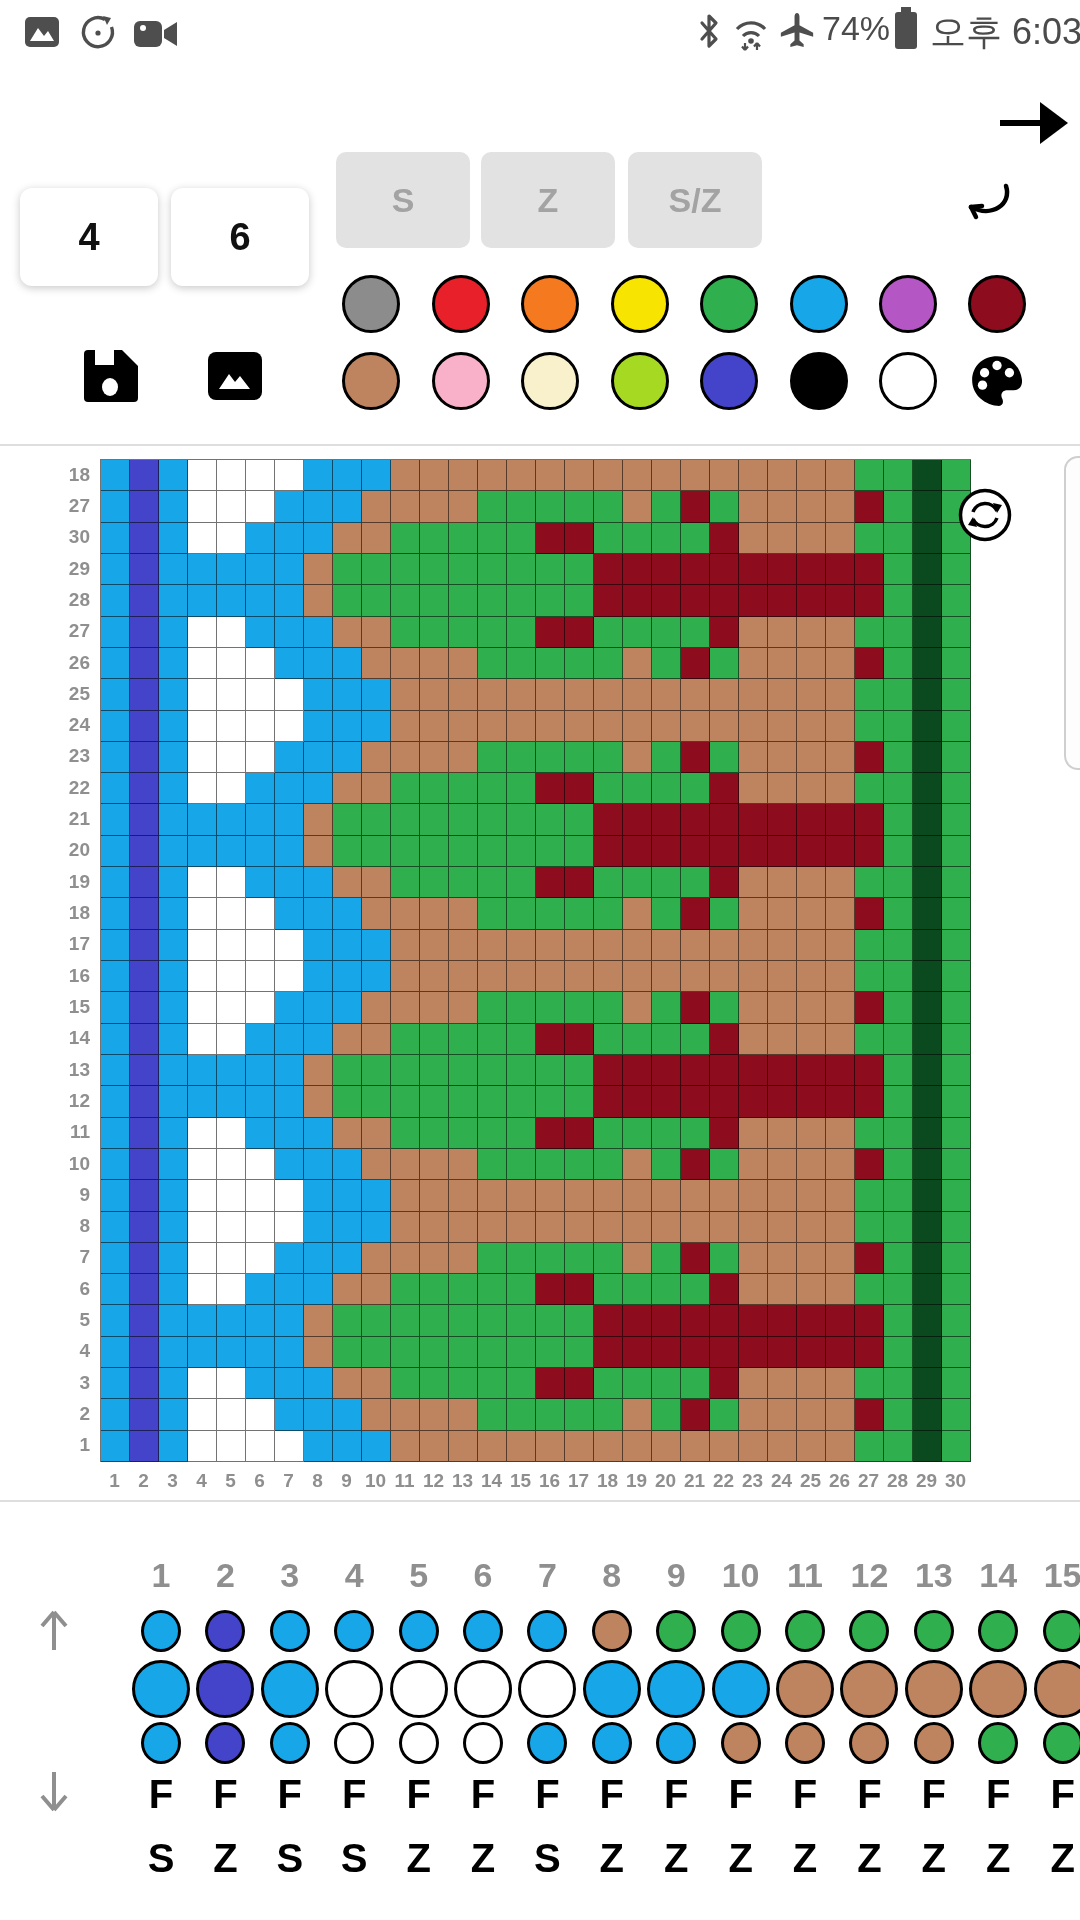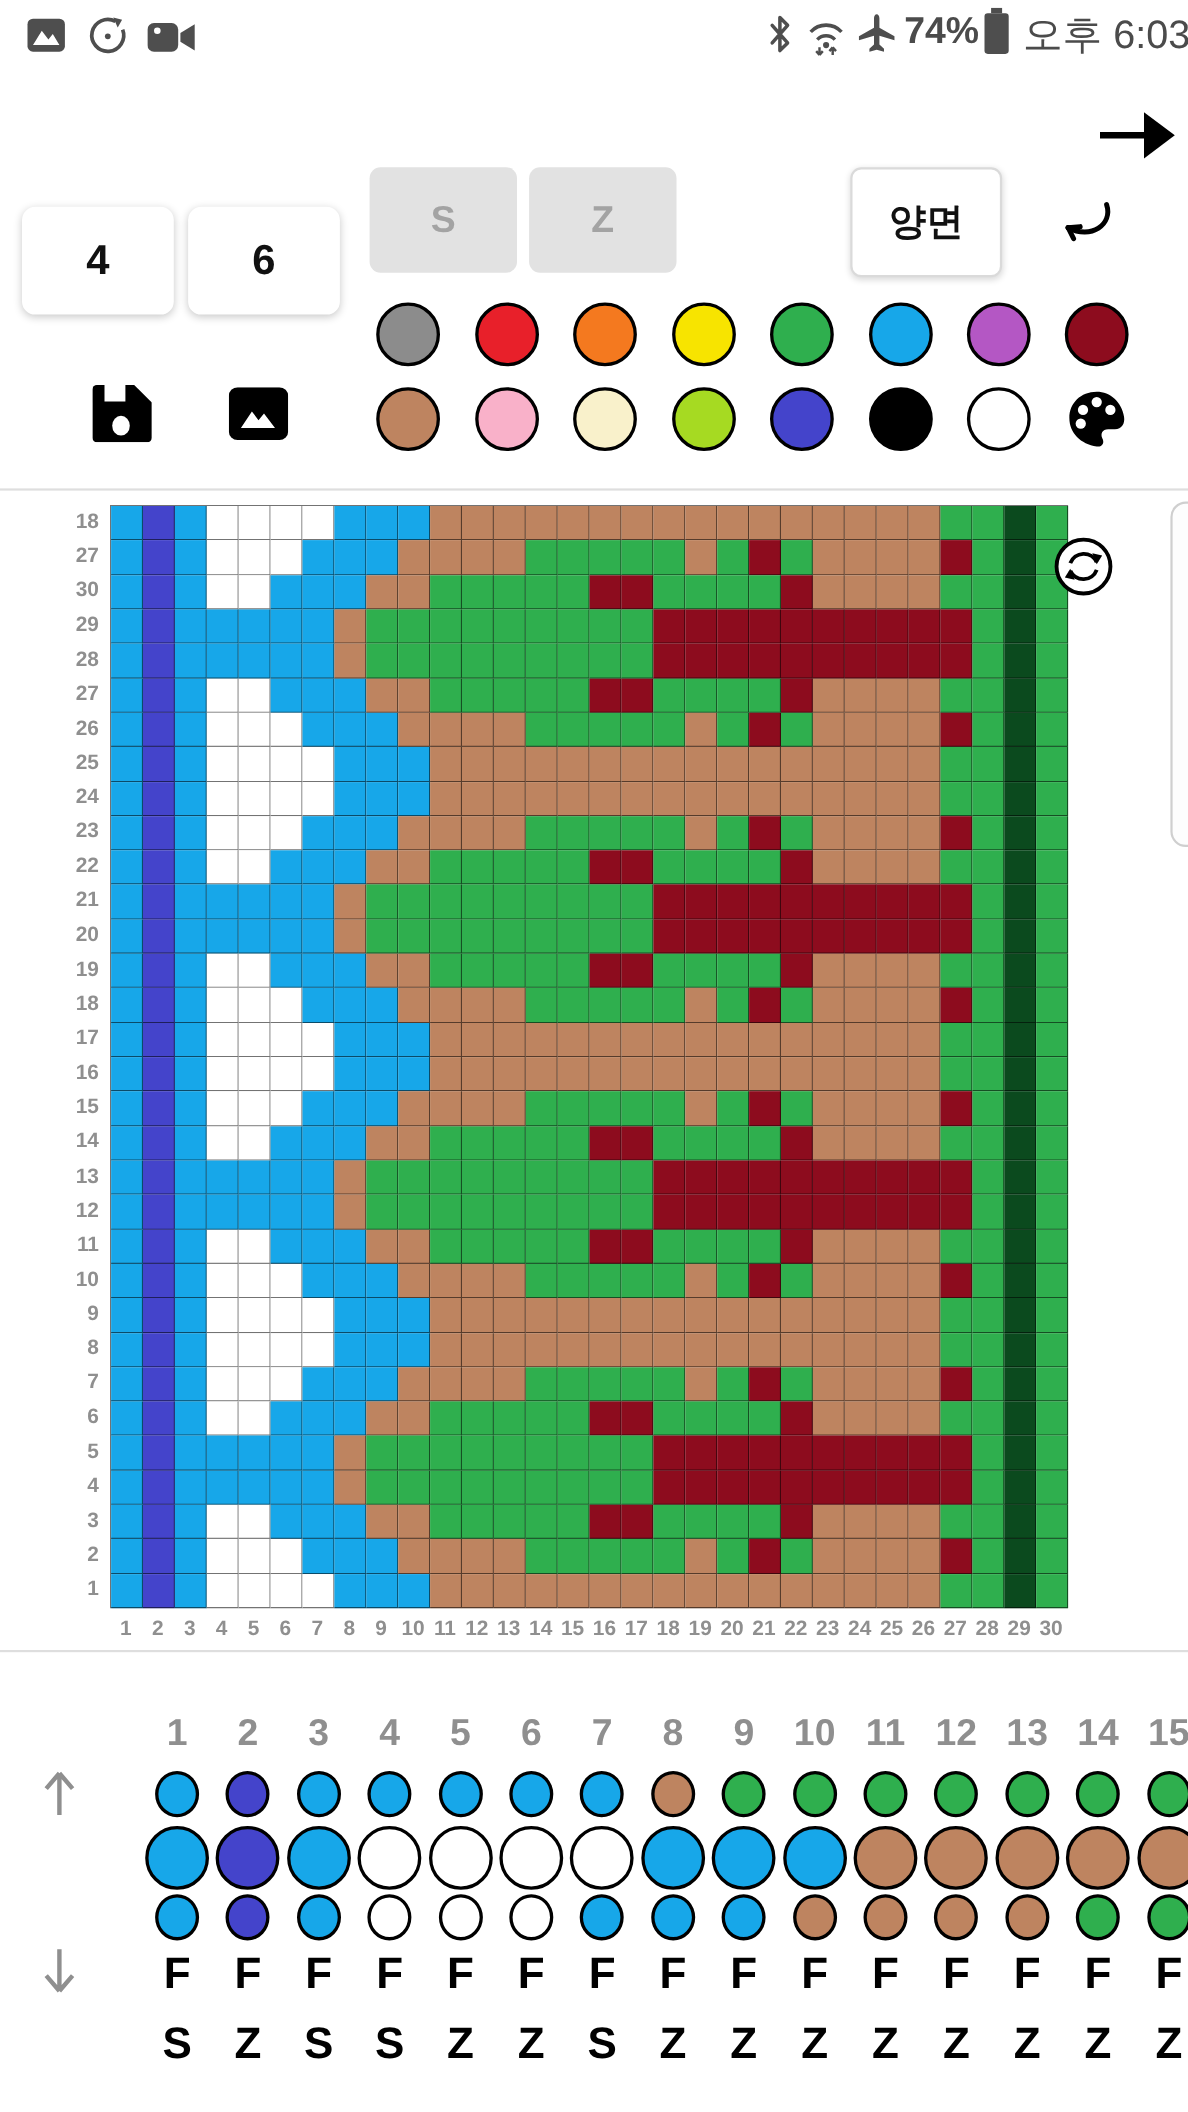--- a/index.html
+++ b/index.html
@@ -82,21 +82,21 @@
       <circle cx="22" cy="27" r="2.8" fill="#4e4e4e" stroke="none"></circle>
       <path d="M16 29 v7 M16 36 l-3 -3.5 M16 36 l3 -3.5" stroke-width="2.2"></path>
       <path d="M28 36 v-7 M28 29 l-3 3.5 M28 29 l3 3.5" stroke-width="2.2"></path>
       </svg>
   </div>
   <div class="abs" style="left:778px;top:11px;">
     <svg width="38" height="38" viewBox="0 0 40 40">
         <path d="M20 2 C21.5 2 22.6 3.6 22.6 6 V15 L37 23 V27 L22.6 22.6 V31 L27 35 V38 L20 36 L13 38 V35 L17.4 31 V22.6 L3 27 V23 L17.4 15 V6 C17.4 3.6 18.5 2 20 2 Z" fill="#4e4e4e"></path>
       </svg>
   </div>
-  <div class="abs status-text" style="left:822px;top:9px;font-weight:bold;">74%</div>
+  <div class="abs status-text" style="left:822px;top:9px;">74%</div>
   <div class="abs" style="left:893px;top:7px;">
     <svg width="26" height="42" viewBox="0 0 26 42">
         <rect x="8" y="0" width="10" height="5" fill="#4e4e4e"></rect>
         <rect x="2" y="5" width="22" height="37" rx="3" fill="#4e4e4e"></rect>
       </svg>
   </div>
   <div class="abs status-text" style="left:930px;top:8px;font-size:36px;">오후 6:03</div>
 
   <div class="abs" style="left:998px;top:96px;">
     <svg width="72" height="54" viewBox="0 0 72 54">
@@ -111,22 +111,22 @@
   <div class="card" style="left:171px;top:188px;">
     <span>6</span>
   </div>
 
   <div class="mode-btn inactive" style="left:336px;top:152px;">
     <span>S</span>
   </div>
   <div class="mode-btn inactive" style="left:481px;top:152px;">
     <span>Z</span>
   </div>
-  <div class="mode-btn active" style="left:773px;top:152px;">
-    <span>양면</span>
+  <div class="mode-btn inactive" style="left:628px;top:152px;">
+    <span>S/Z</span>
   </div>
 
   <div class="abs" style="left:958px;top:176px;">
     <svg width="56" height="50" viewBox="0 0 56 50" fill="none" stroke="#000" stroke-width="4.5" stroke-linecap="round">
       <path d="M48 10 C54 28 34 42 13 31"></path>
         <path d="M13 31 l11 -1"></path>
         <path d="M13 31 l5 10"></path>
       </svg>
   </div>
 

